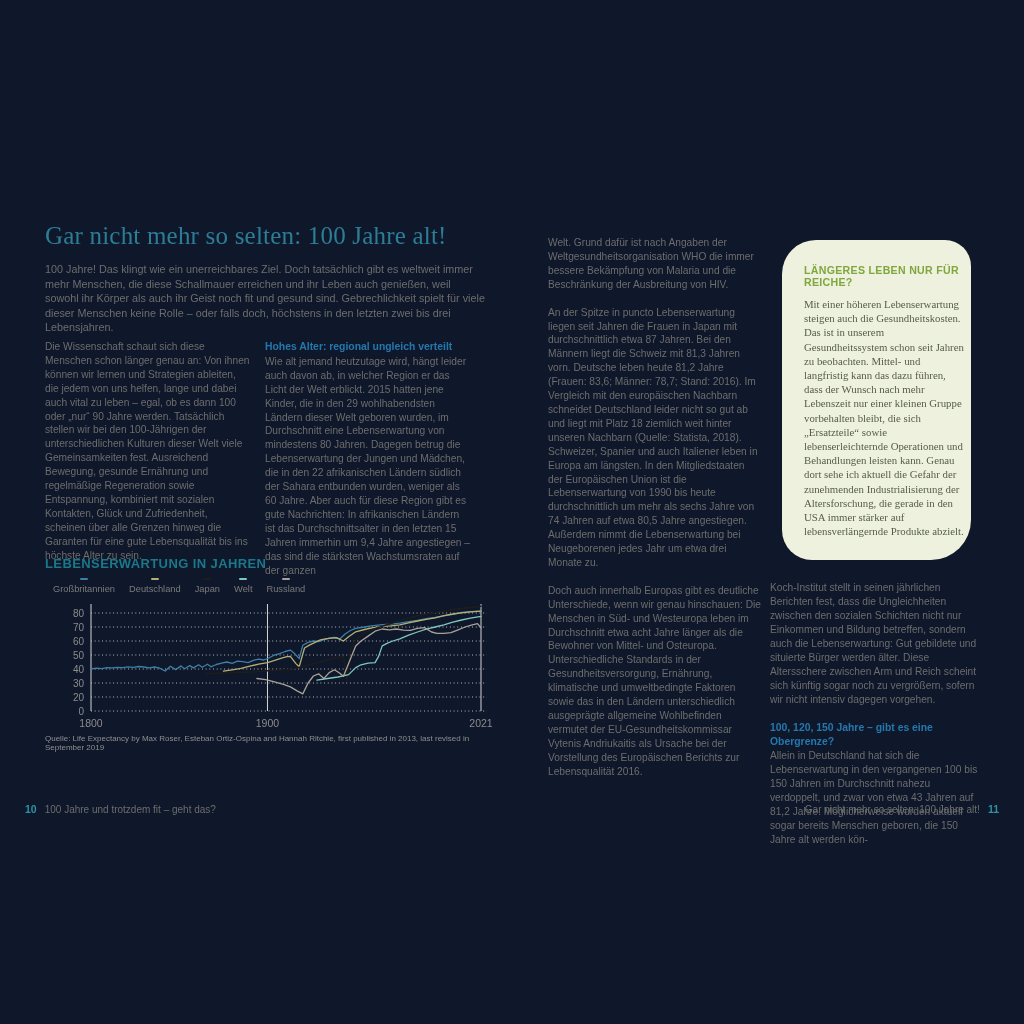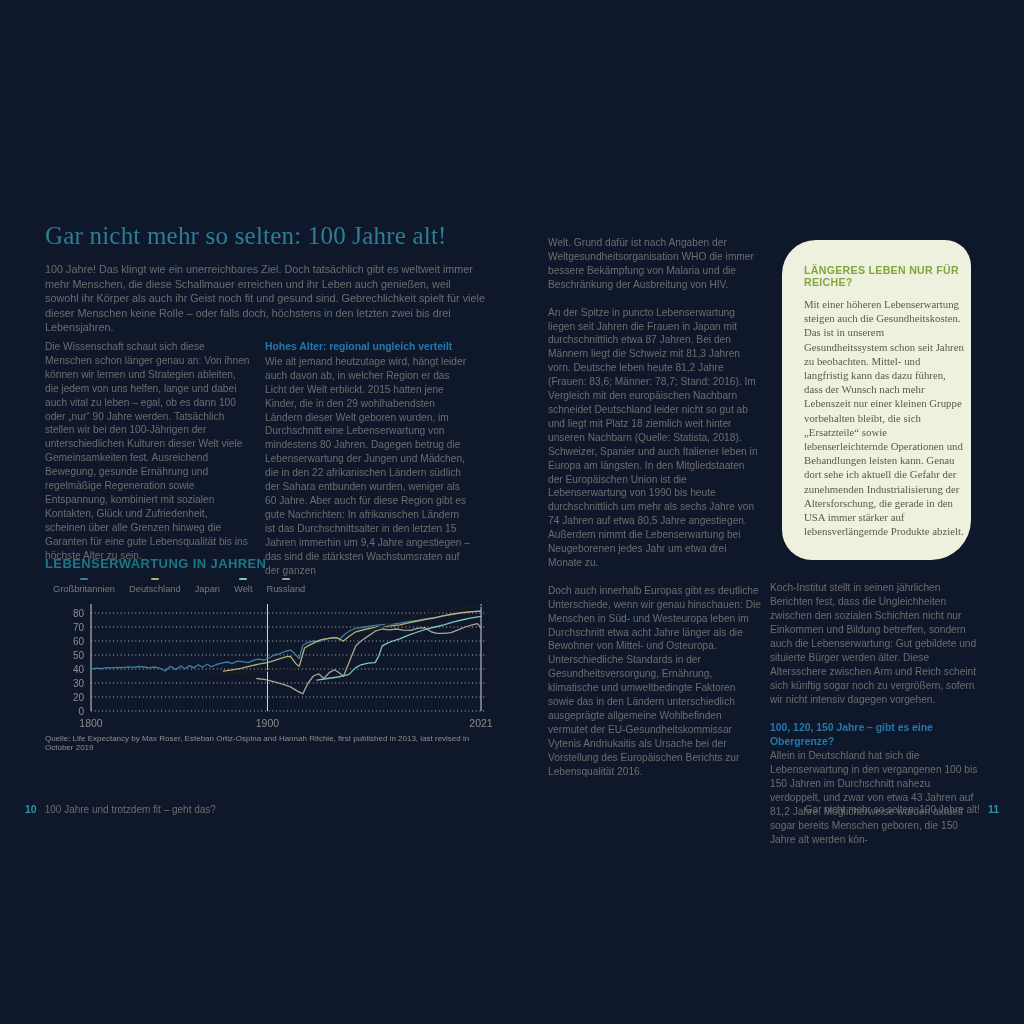--- a/index.html
+++ b/index.html
@@ -90,21 +90,21 @@
         <line x1="46" y1="31" x2="442" y2="31" stroke="#c8c8c8" stroke-width="1" stroke-dasharray="0.9 2.8"></line>
         <text x="39" y="34.5" text-anchor="end" font-size="10" fill="#8c8c8c">70</text>
         <line x1="46" y1="17" x2="442" y2="17" stroke="#c8c8c8" stroke-width="1" stroke-dasharray="0.9 2.8"></line>
         <text x="39" y="20.5" text-anchor="end" font-size="10" fill="#8c8c8c">80</text>
         <polyline points="46.0,73.0 51.3,72.2 56.6,72.7 61.9,71.6 67.2,71.9 72.5,71.3 77.8,71.6 83.1,70.8 88.4,71.3 93.6,70.5 98.9,71.0 104.2,71.9 109.5,71.0 114.8,72.2 120.1,75.0 125.4,70.2 130.7,73.6 136.0,69.9 139.5,72.7 144.8,69.6 148.4,71.9 153.6,68.8 157.2,71.3 162.5,68.2 166.0,70.8 171.3,68.5 176.6,67.1 181.9,66.0 187.2,67.4 192.5,65.2 197.8,65.7 203.1,66.6 208.4,64.3 213.6,63.2 218.9,64.0 224.2,61.8 229.5,59.0 234.8,57.6 240.1,55.5 245.4,54.1 248.9,56.9 254.2,62.5 257.8,49.2 263.1,46.4 268.4,45.0 273.6,45.7 278.9,43.6 284.2,42.2 289.5,41.5 294.8,42.9 300.1,38.0 305.4,34.5 310.7,32.4 319.5,31.0 328.4,29.6 337.2,28.6 346.0,28.2 354.8,27.1 363.6,25.7 372.5,24.3 381.3,22.7 390.1,21.5 398.9,19.9 407.8,18.3 416.6,16.4 425.4,15.6 436.0,15.2" fill="none" stroke="#3e7fa5" stroke-width="1.3" stroke-linejoin="round" stroke-linecap="round"></polyline>
         <polyline points="178.4,75.2 187.2,73.8 196.0,72.4 204.8,70.2 213.6,68.2 222.5,66.6 231.3,63.8 236.6,62.1 241.9,60.7 245.4,60.4 250.7,67.4 254.2,70.8 259.5,52.0 264.8,48.9 270.1,46.4 275.4,43.9 280.7,42.8 286.0,42.2 291.3,41.6 298.4,45.0 303.6,40.8 310.7,35.8 319.5,33.5 328.4,31.6 337.2,30.4 346.0,29.9 354.8,28.9 363.6,26.9 372.5,25.0 381.3,23.4 390.1,21.8 398.9,19.7 407.8,18.0 416.6,16.9 425.4,15.9 436.0,15.2" fill="none" stroke="#b4af74" stroke-width="1.3" stroke-linejoin="round" stroke-linecap="round"></polyline>
         <polyline points="160.7,77.8 173.1,77.3 185.4,76.8 197.8,76.2 210.1,75.7 222.5,74.8 234.8,74.1 247.2,72.7 259.5,70.2 271.9,66.8 284.2,63.5 293.1,61.2 298.4,60.4 301.9,84.8 305.4,53.4 310.7,43.6 319.5,36.6 328.4,33.1 337.2,30.3 346.0,27.5 354.8,24.6 363.6,22.2 372.5,19.8 381.3,18.0 390.1,16.4 398.9,14.9 407.8,13.5 416.6,12.5 425.4,11.4 436.0,10.3" fill="none" stroke="#1d1d1b" stroke-width="1.5" stroke-linejoin="round" stroke-linecap="round"></polyline>
         <polyline points="271.9,84.2 282.5,82.5 293.1,81.0 303.6,78.6 310.7,71.6 316.0,68.8 323.1,67.1 330.1,66.6 333.6,60.4 337.2,49.9 342.5,47.1 347.8,45.0 354.8,42.9 363.6,39.1 372.5,36.0 381.3,33.2 390.1,31.0 398.9,28.8 407.8,26.2 416.6,24.0 425.4,22.2 436.0,20.4" fill="none" stroke="#7ec7c0" stroke-width="1.3" stroke-linejoin="round" stroke-linecap="round"></polyline>
         <polyline points="211.9,82.5 220.7,83.6 229.5,85.9 238.4,88.4 245.4,90.9 252.5,95.1 257.8,97.9 263.1,87.0 268.4,80.0 273.6,77.8 278.9,82.5 284.2,76.6 289.5,73.8 294.8,77.2 298.4,80.3 303.6,67.4 310.7,49.9 316.0,45.0 323.1,40.1 330.1,35.2 337.2,33.0 344.2,33.8 351.3,33.0 358.4,34.1 365.4,34.4 372.5,32.4 379.5,31.6 386.6,36.0 391.9,37.4 398.9,37.4 406.0,36.6 413.1,33.8 420.1,31.0 427.2,28.8 432.5,27.6 436.0,31.8" fill="none" stroke="#a9a29a" stroke-width="1.3" stroke-linejoin="round" stroke-linecap="round"></polyline>
       </svg>
-    <div class="source">Quelle: Life Expectancy by Max Roser, Esteban Ortiz-Ospina and Hannah Ritchie, first published in 2013, last revised in October 2019</div>
+    <div class="source">Quelle: Life Expectancy by Max Roser, Esteban Ortiz-Ospina and Hannah Ritchie, first published in 2013, last revised in September 2019</div>
   </div>
 
   <div class="abs col" style="left:548px;top:236px;width:213px;">
     <p>Welt. Grund dafür ist nach Angaben der Weltgesundheitsorganisation WHO die immer bessere Bekämpfung von Malaria und die Beschränkung der Ausbreitung von HIV.</p>
     <p>An der Spitze in puncto Lebenserwartung liegen seit Jahren die Frauen in Japan mit durchschnittlich etwa 87 Jahren. Bei den Männern liegt die Schweiz mit 81,3 Jahren vorn. Deutsche leben heute 81,2 Jahre (Frauen: 83,6; Männer: 78,7; Stand: 2016). Im Vergleich mit den europäischen Nachbarn schneidet Deutschland leider nicht so gut ab und liegt mit Platz 18 ziemlich weit hinter unseren Nachbarn (Quelle: Statista, 2018). Schweizer, Spanier und auch Italiener leben in Europa am längsten. In den Mitgliedstaaten der Europäischen Union ist die Lebenserwartung von 1990 bis heute durchschnittlich um mehr als sechs Jahre von 74 Jahren auf etwa 80,5 Jahre angestiegen. Außerdem nimmt die Lebenserwartung bei Neugeborenen jedes Jahr um etwa drei Monate zu.</p>
     <p>Doch auch innerhalb Europas gibt es deutliche Unterschiede, wenn wir genau hinschauen: Die Menschen in Süd- und Westeuropa leben im Durchschnitt etwa acht Jahre länger als die Bewohner von Mittel- und Osteuropa. Unterschiedliche Standards in der Gesundheitsversorgung, Ernährung, klimatische und umweltbedingte Faktoren sowie das in den Ländern unterschiedlich ausgeprägte allgemeine Wohlbefinden vermutet der EU-Gesundheitskommissar Vytenis Andriukaitis als Ursache bei der Vorstellung des Europäischen Berichts zur Lebensqualität 2016.</p>
   </div>
 
   <div class="abs" style="left:770px;top:240px;width:218px;">
     <div class="callout" style="margin-left:12px;">

